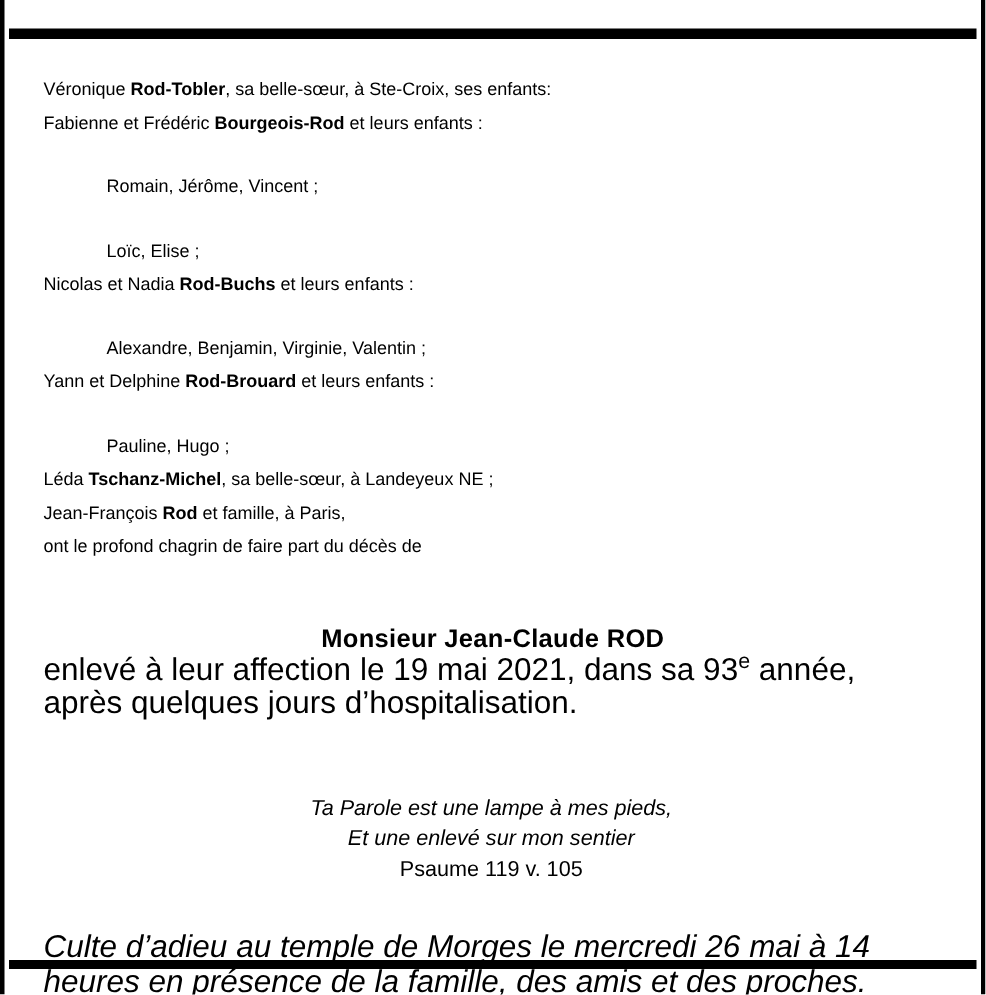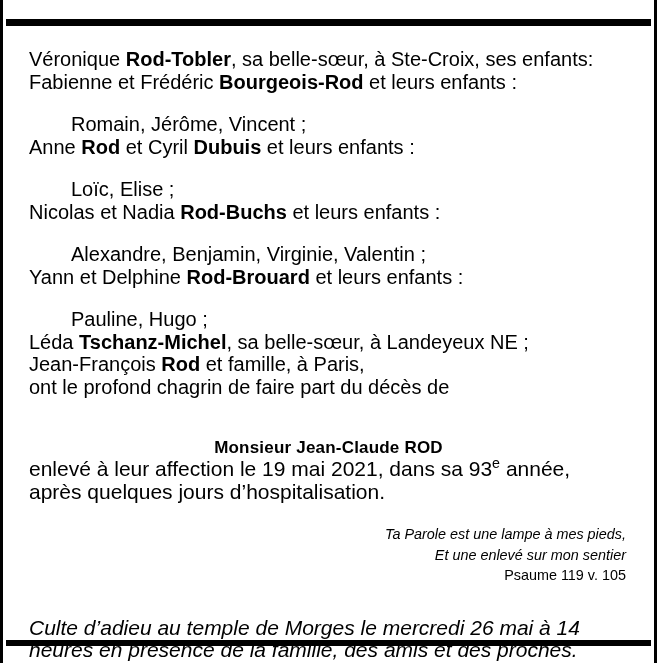--- a/index.html
+++ b/index.html
@@ -47,21 +47,21 @@
   .content {
     position: absolute;
     left: 0;
     right: 0;
     top: 26px;
     bottom: 23px;
     padding: 22px 26px 0 26px;
     box-sizing: border-box;
   }
   .line {
-    font-size: 20px;
+    font-size: 12px;
     line-height: 22.5px;
     white-space: pre-wrap;
   }
   .line.indent {
     padding-left: 42px;
     margin-top: 20px;
   }
   b, .bold {
     font-weight: bold;
   }
@@ -71,22 +71,22 @@
     font-weight: bold;
     margin-top: 40px;
     letter-spacing: 0.2px;
   }
   .para {
     font-size: 21px;
     line-height: 22.5px;
     margin-bottom: 0;
   }
   .verse {
-    margin-top: 21px;
-    text-align: right;
+    margin-top: 48px;
+    text-align: center;
     font-size: 14.4px;
     line-height: 20.5px;
     font-style: italic;
     padding-right: 2px;
   }
   .verse .ref {
     font-style: normal;
   }
   .block-gap {
     margin-top: 31px;
@@ -107,21 +107,20 @@
 <div class="notice">
   <div class="rule-top"></div>
   <div class="rule-bottom"></div>
 
   <div class="content">
 
     <div id="family-list">
         <div class="line"><span>Véronique </span><b>Rod-Tobler</b><span>, sa belle-sœur, à Ste-Croix, ses enfants:</span></div>
         <div class="line"><span>Fabienne et Frédéric </span><b>Bourgeois-Rod</b><span> et leurs enfants :</span></div>
         <div class="line indent"><span>Romain, Jérôme, Vincent ;</span></div>
-        <div class="line"><span>Anne </span><b>Rod</b><span> et Cyril </span><b>Dubuis</b><span> et leurs enfants :</span></div>
         <div class="line indent"><span>Loïc, Elise ;</span></div>
         <div class="line"><span>Nicolas et Nadia </span><b>Rod-Buchs</b><span> et leurs enfants :</span></div>
         <div class="line indent"><span>Alexandre, Benjamin, Virginie, Valentin ;</span></div>
         <div class="line"><span>Yann et Delphine </span><b>Rod-Brouard</b><span> et leurs enfants :</span></div>
         <div class="line indent"><span>Pauline, Hugo ;</span></div>
         <div class="line"><span>Léda </span><b>Tschanz-Michel</b><span>, sa belle-sœur, à Landeyeux NE ;</span></div>
         <div class="line"><span>Jean-François </span><b>Rod</b><span> et famille, à Paris,</span></div>
         <div class="line"><span>ont le profond chagrin de faire part du décès de</span></div>
       </div>
 

